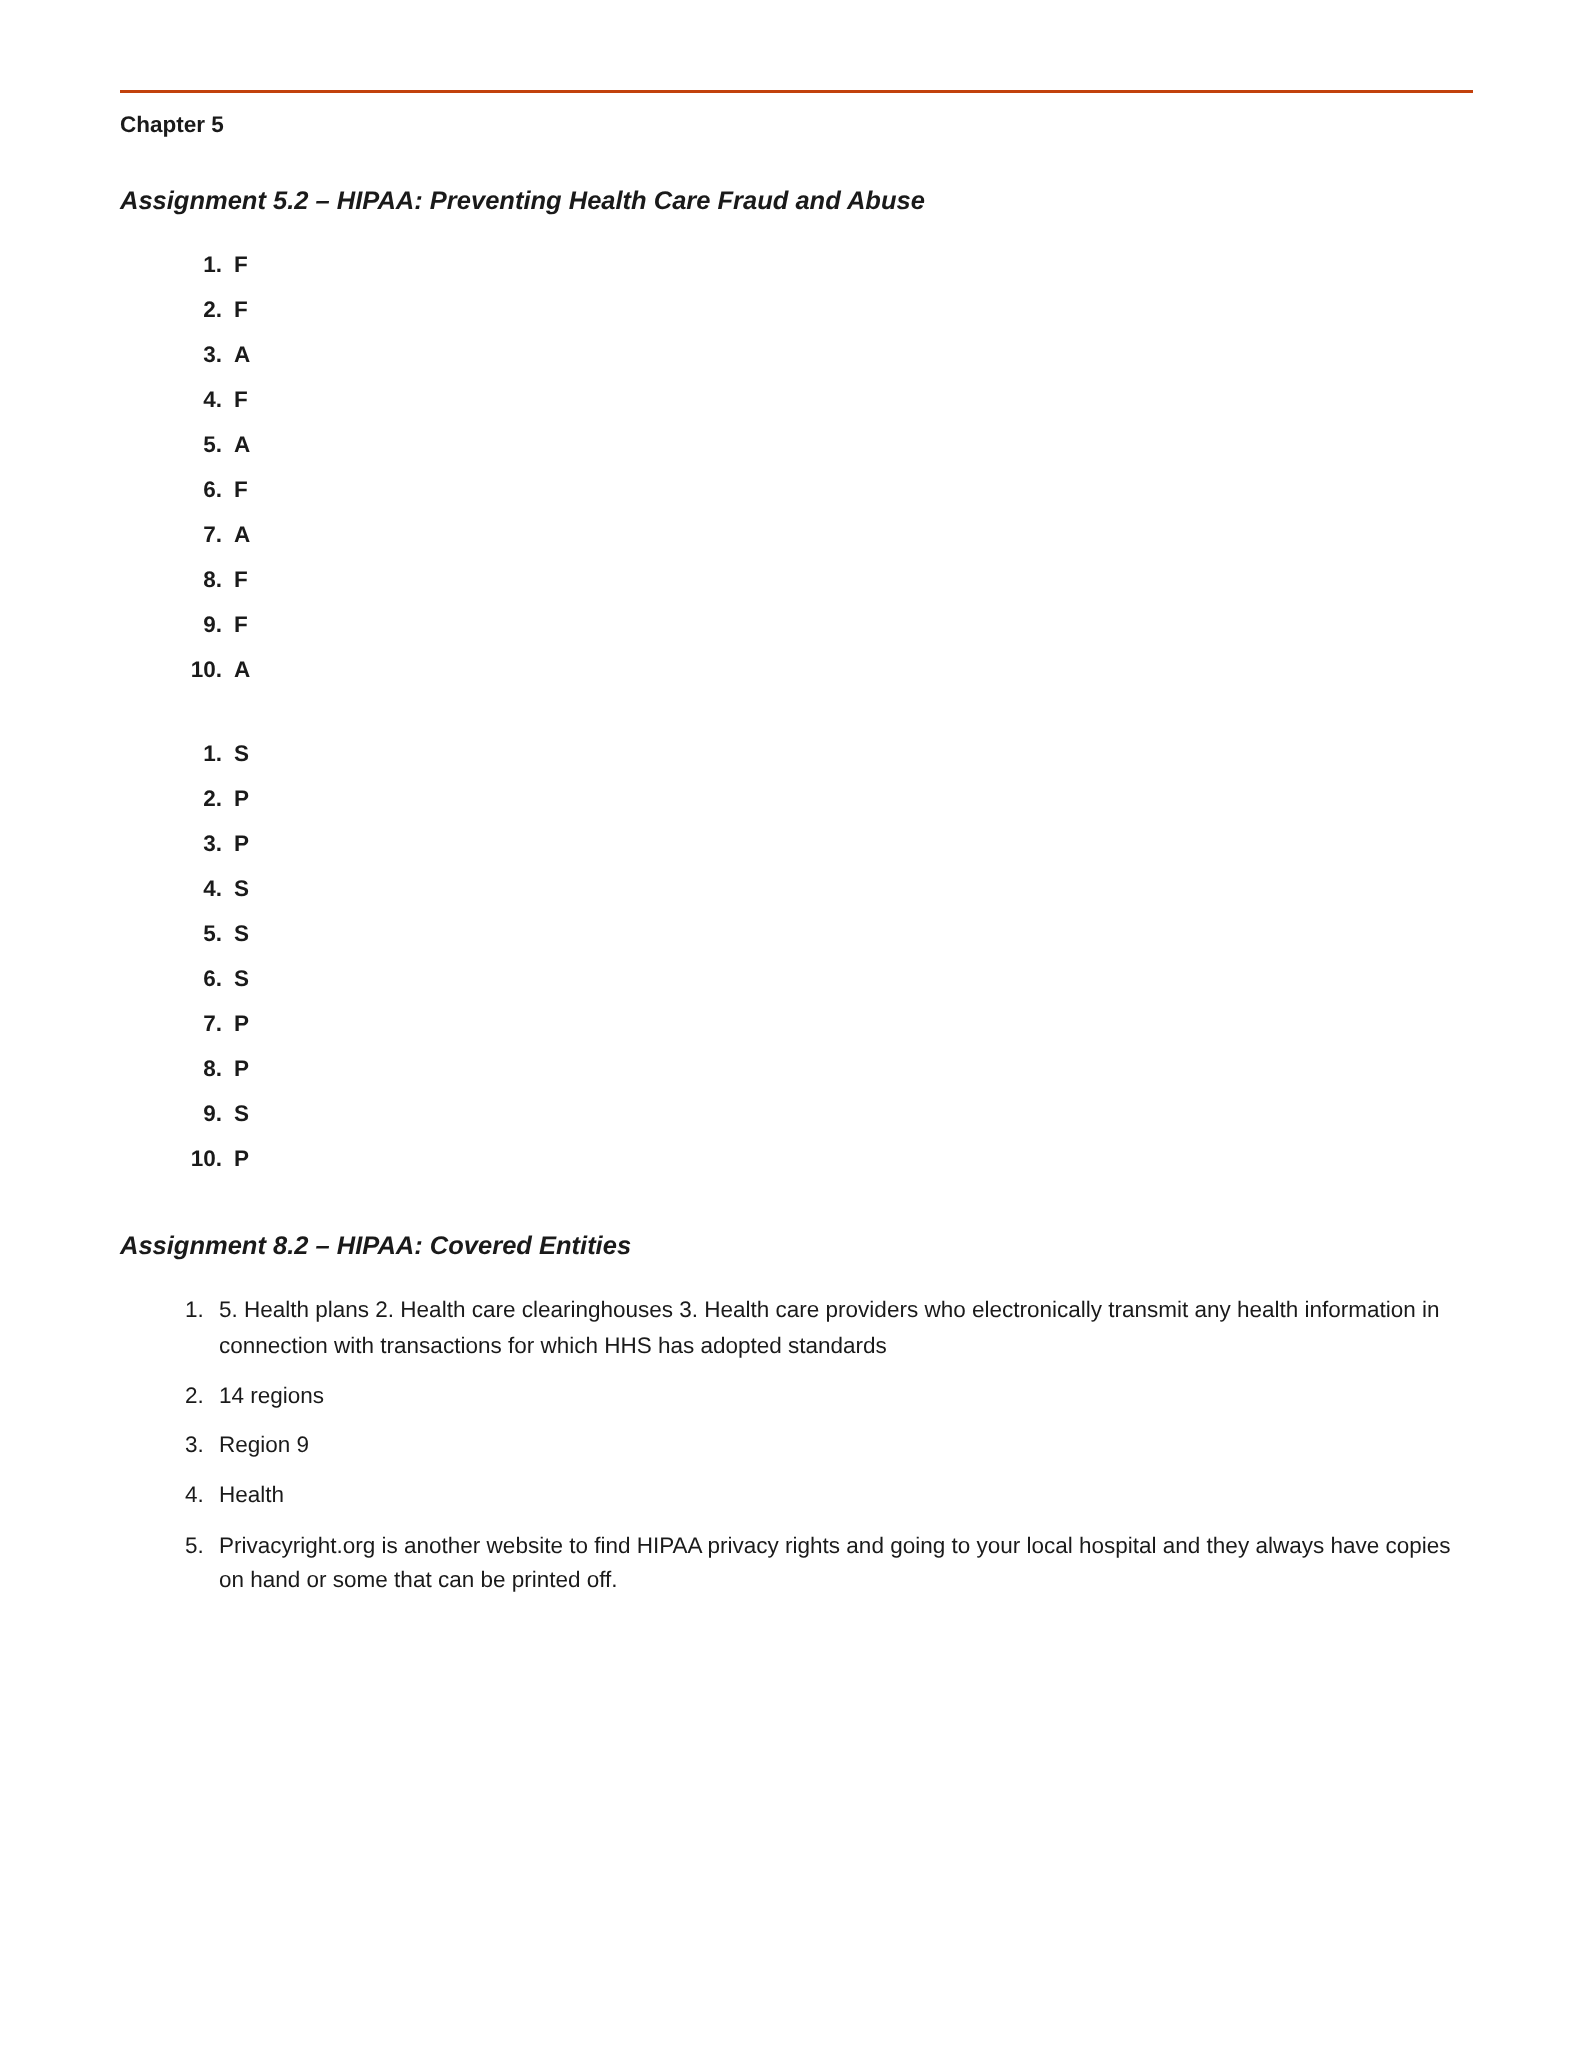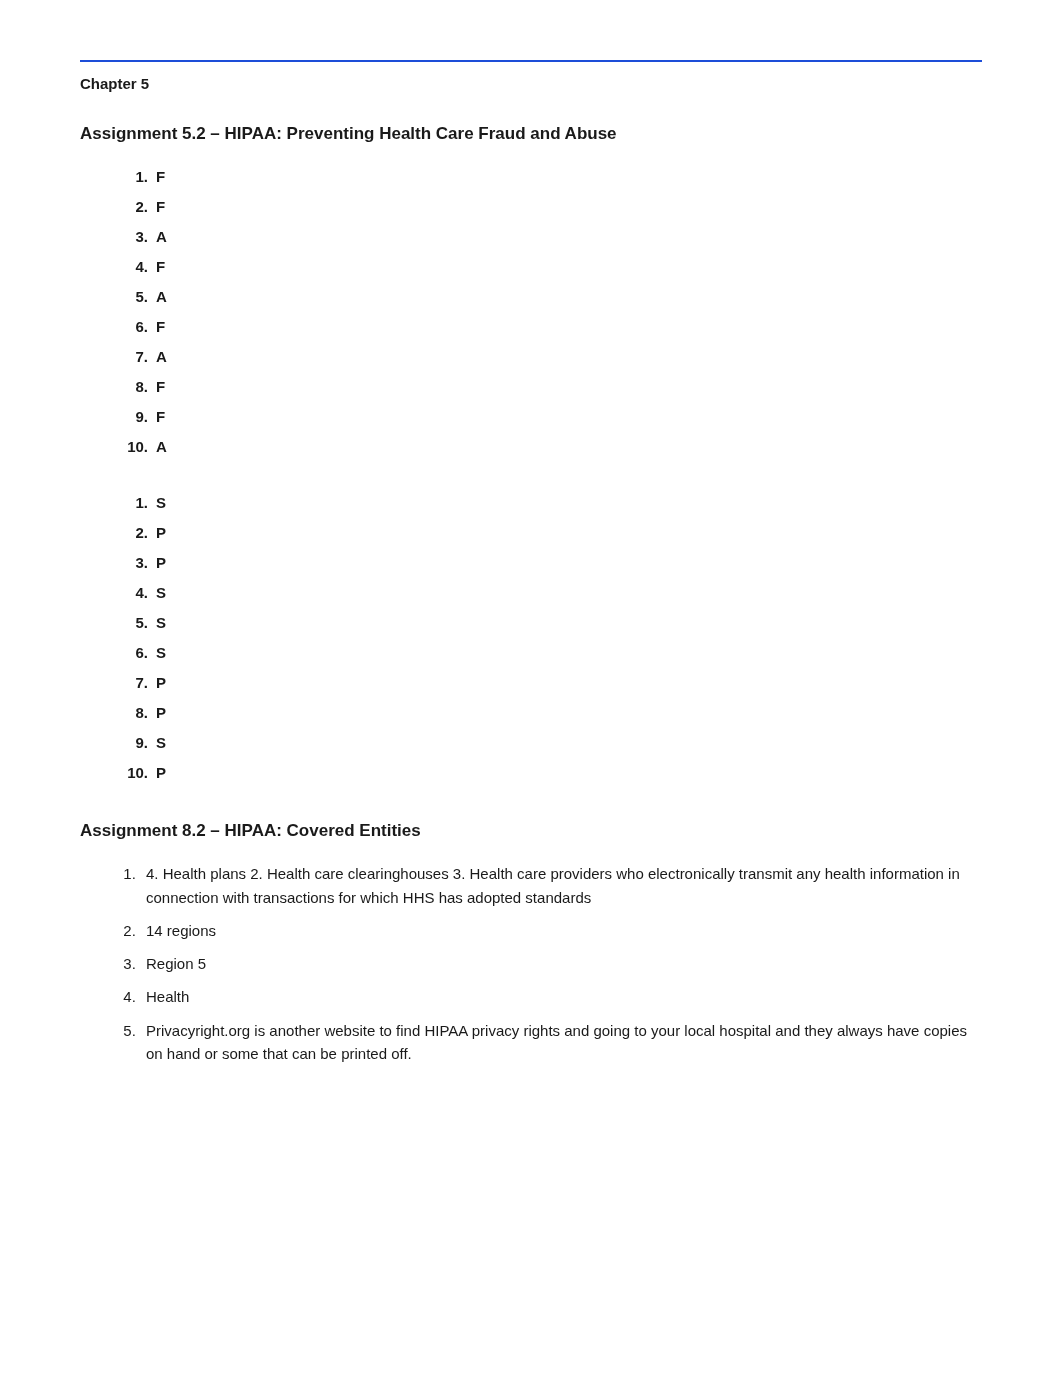--- a/index.html
+++ b/index.html
@@ -14,29 +14,30 @@
       color: #1a1a1a;
       background: #ffffff;
       padding: 60px 80px;
       line-height: 1.6;
     }
 
     .chapter-title {
       font-weight: bold;
       font-size: 15px;
       margin-bottom: 24px;
-      border-top: 2px solid #1d4ed8;
+      border-top: 2px solid #c2410c;
       padding-top: 10px;
     }
 
     .assignment-title {
       font-weight: bold;
       font-size: 17px;
       margin-bottom: 18px;
       margin-top: 10px;
+      font-style: italic;
     }
 
     .numbered-list {
       list-style: none;
       padding-left: 40px;
       margin-bottom: 30px;
     }
 
     .numbered-list li {
       margin-bottom: 6px;
@@ -162,19 +163,19 @@
       <li>
         <span class="num">10.</span>
         <span class="answer">P</span>
       </li>
     </ul>
 </div>
 
 <div class="assignment-block">
   <div class="assignment-title">Assignment 8.2 – HIPAA: Covered Entities</div>
   <ol class="prose-list">
-  <li>4. Health plans 2. Health care clearinghouses 3. Health care providers who electronically transmit any health information in connection with transactions for which HHS has adopted standards</li>
+  <li>5. Health plans 2. Health care clearinghouses 3. Health care providers who electronically transmit any health information in connection with transactions for which HHS has adopted standards</li>
       <li>14 regions</li>
-      <li>Region 5</li>
+      <li>Region 9</li>
       <li>Health</li>
       <li>Privacyright.org is another website to find HIPAA privacy rights and going to your local hospital and they always have copies on hand or some that can be printed off.</li>
     </ol>
 </div>
 
 </body></html>

